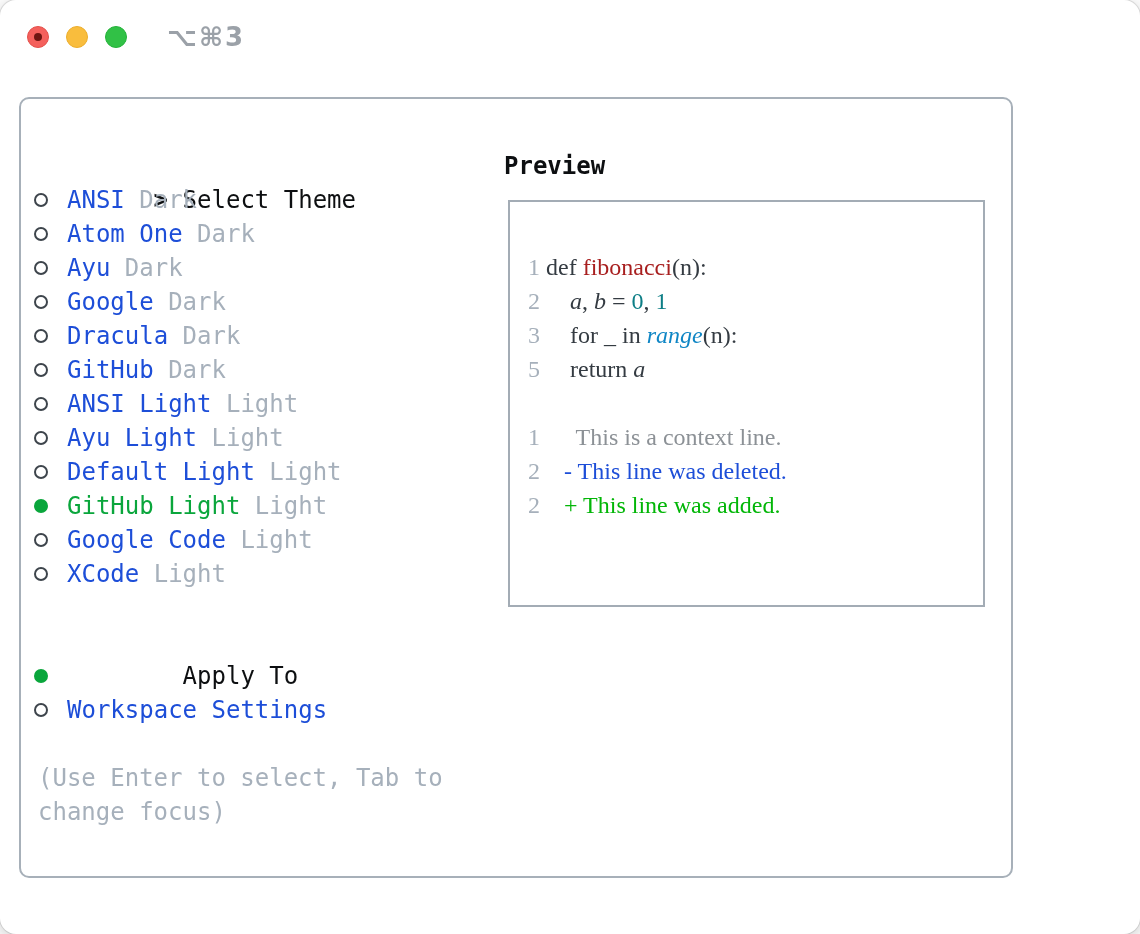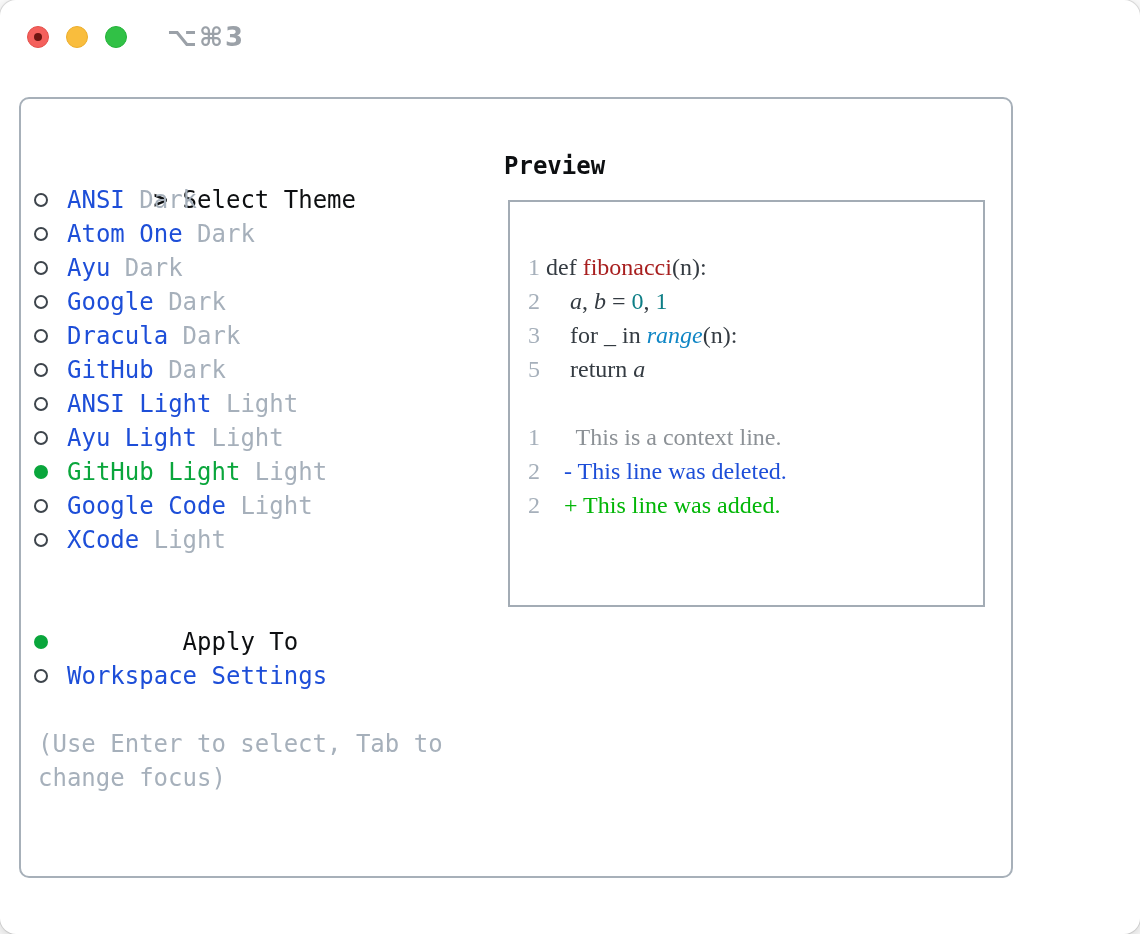--- a/index.html
+++ b/index.html
@@ -75,20 +75,21 @@
 
       <div id="theme-list">
           <div class="row"><span class="bullet"></span><span class="name">ANSI</span><span class="variant">Dark</span></div>
           <div class="row"><span class="bullet"></span><span class="name">Atom One</span><span class="variant">Dark</span></div>
           <div class="row"><span class="bullet"></span><span class="name">Ayu</span><span class="variant">Dark</span></div>
           <div class="row"><span class="bullet"></span><span class="name">Google</span><span class="variant">Dark</span></div>
           <div class="row"><span class="bullet"></span><span class="name">Dracula</span><span class="variant">Dark</span></div>
           <div class="row"><span class="bullet"></span><span class="name">GitHub</span><span class="variant">Dark</span></div>
           <div class="row"><span class="bullet"></span><span class="name">ANSI Light</span><span class="variant">Light</span></div>
           <div class="row"><span class="bullet"></span><span class="name">Ayu Light</span><span class="variant">Light</span></div>
+          <div class="row"><span class="bullet"></span><span class="name">Default Light</span><span class="variant">Light</span></div>
           <div class="row selected"><span class="bullet"></span><span class="name">GitHub Light</span><span class="variant">Light</span></div>
           <div class="row"><span class="bullet"></span><span class="name">Google Code</span><span class="variant">Light</span></div>
           <div class="row"><span class="bullet"></span><span class="name">XCode</span><span class="variant">Light</span></div>
         </div>
 
       <div class="spacer"></div>
 
       <div class="row" style="color:#0d0f11;">
         <span>Apply To</span>
       </div>

